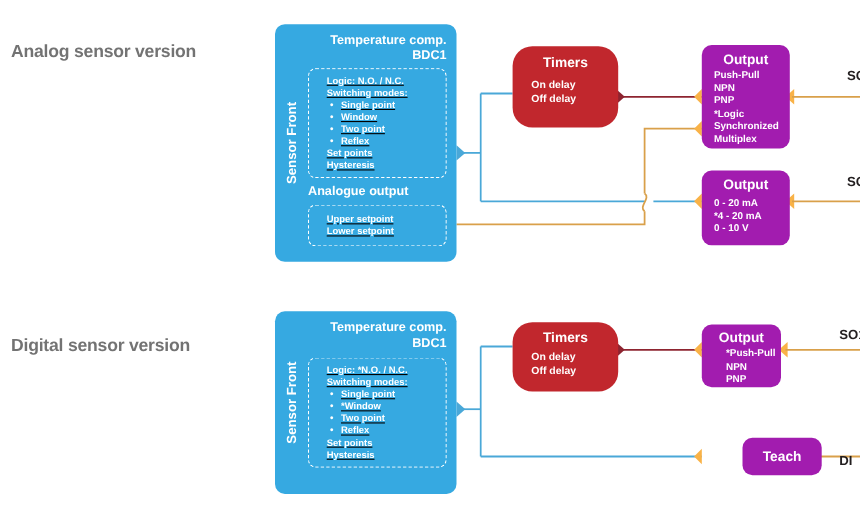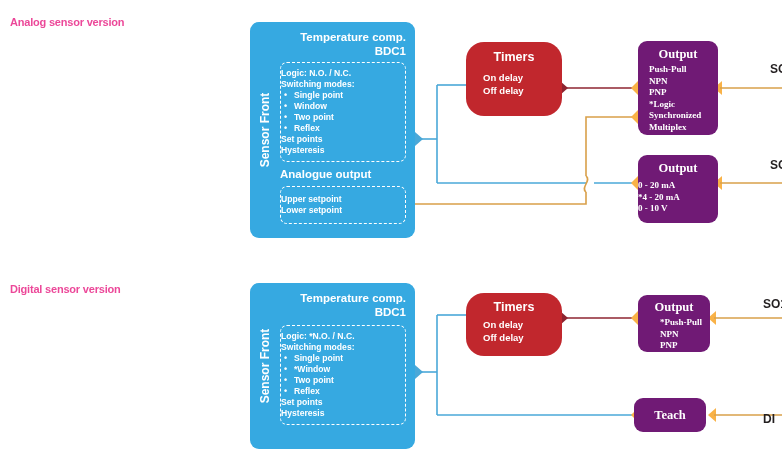--- a/index.html
+++ b/index.html
@@ -22,25 +22,26 @@
   }
   svg.wires {
     position: absolute;
     left: 0; top: 0;
     width: 782px;
     height: 461px;
     pointer-events: none;
   }
   .section-title {
     position: absolute;
-    font-size: 11px;
-    font-weight: bold;
-    color: #ec4899;
+    font-size: 16px;
+    font-weight: bold;
+    color: #737373;
     letter-spacing: -0.2px;
     white-space: nowrap;
+    margin-top: 23px;
   }
   #title-analog { left: 10px; top: 16px; }
   #title-digital { left: 10px; top: 283px; }
 
   
   .sensor-box {
     position: absolute;
     background: #36a9e1;
     border-radius: 9px;
     box-sizing: border-box;
@@ -75,23 +76,24 @@
     font-weight: bold;
     font-size: 11.5px;
     line-height: 14px;
     margin: 0;
     white-space: nowrap;
     text-align: right;
   }
   .dashed-panel {
     border: 1.3px dashed #ffffff;
     border-radius: 7px;
-    padding: 5px 7px 5px 0;
+    padding: 5px 7px 5px 16px;
     margin-top: 4px;
     box-sizing: border-box;
+    text-decoration: underline;
   }
   .dashed-panel p,
   .dashed-panel ul {
     margin: 0;
     padding: 0;
   }
   .dashed-panel p {
     color: #ffffff;
     font-weight: bold;
     font-size: 8.6px;
@@ -146,25 +148,24 @@
     font-weight: bold;
     font-size: 9.5px;
     line-height: 13px;
     margin: 0;
     white-space: nowrap;
   }
 
   
   .out-box {
     position: absolute;
-    background: #701a75;
+    background: #a21caf;
     border-radius: 9px;
     box-sizing: border-box;
     color: #ffffff;
-    font-family: Liberation Serif, serif;
   }
   .out-title {
     font-weight: bold;
     font-size: 12.5px;
     text-align: center;
     margin: 0;
     white-space: nowrap;
   }
   .out-line {
     font-weight: bold;
@@ -293,21 +294,21 @@
       <p class="out-line">*Logic</p>
       <p class="out-line">Synchronized</p>
       <p class="out-line">Multiplex</p>
     </div>
   </div>
 
   <div class="term-label" style="left:723px; top:62px;">SO1/DI</div>
 
   <div class="out-box" id="out-analog-2" style="left:638px; top:155px; width:80px; height:68px; padding:6px 0 0 0;">
     <p class="out-title">Output</p>
-    <div style="padding-top:4px;">
+    <div style="padding-left:11px; padding-top:4px;">
       <p class="out-line">0 - 20 mA</p>
       <p class="out-line">*4 - 20 mA</p>
       <p class="out-line">0 - 10 V</p>
     </div>
   </div>
 
   <div class="term-label" style="left:723px; top:158px;">SO2</div>
 
   <div class="section-title" id="title-digital">Digital sensor version</div>
 
@@ -346,21 +347,21 @@
     <p class="out-title">Output</p>
     <div style="padding-left:22px; padding-top:2px;">
       <p class="out-line">*Push-Pull</p>
       <p class="out-line">NPN</p>
       <p class="out-line">PNP</p>
     </div>
   </div>
 
   <div class="term-label" style="left:716px; top:297px;">SO1</div>
 
-  <div class="out-box" id="out-digital-2" style="left:634px; top:398px; width:72px; height:34px;">
+  <div class="out-box" id="out-digital-2" style="left:675px; top:398px; width:72px; height:34px;">
     <div class="out-center">
       <p class="out-title">Teach</p>
     </div>
   </div>
 
   <div class="term-label" style="left:716px; top:412px;">DI</div>
 
 </div>
 
 </body></html>

